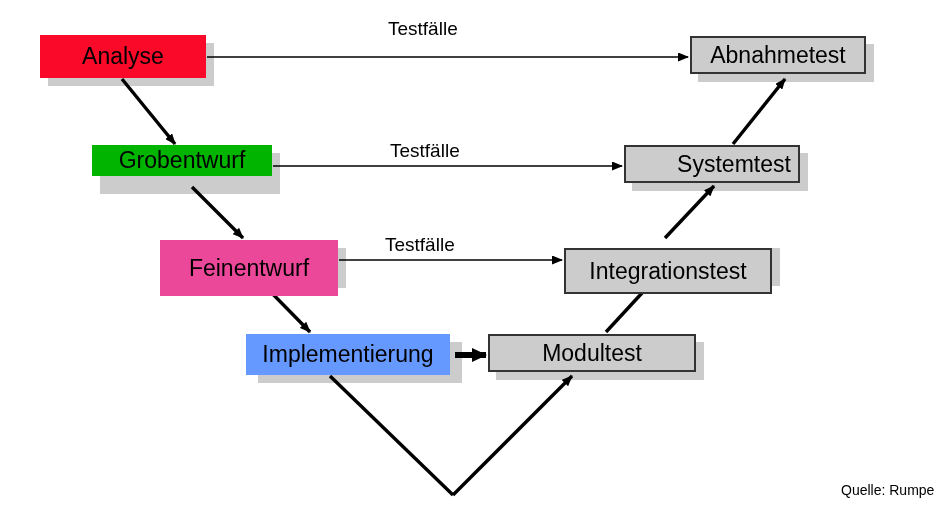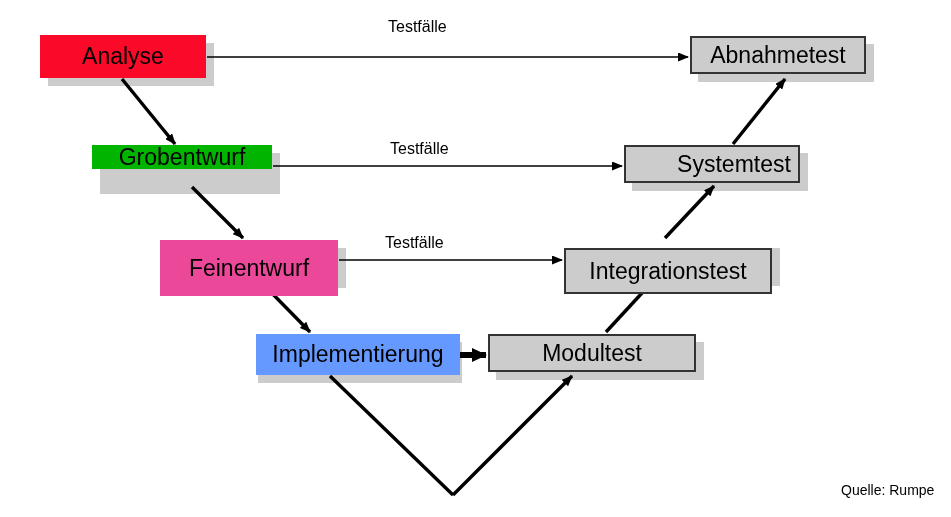--- a/index.html
+++ b/index.html
@@ -37,21 +37,21 @@
   }
   .node.phase {
     border: none;
   }
   .node.test {
     border: 2px solid #333333;
     background: #cccccc;
   }
   .edge-label {
     position: absolute;
-    font-size: 16px;
+    font-size: 19px;
     color: #000000;
     white-space: nowrap;
     z-index: 4;
   }
   .source-note {
     position: absolute;
     font-size: 14px;
     color: #000000;
     white-space: nowrap;
     z-index: 4;
@@ -104,27 +104,27 @@
   <div class="shadow" style="left:168px;top:248px;width:178px;height:40px;"></div>
   <div class="shadow" style="left:258px;top:342px;width:204px;height:41px;"></div>
   <div class="shadow" style="left:698px;top:44px;width:176px;height:38px;"></div>
   <div class="shadow" style="left:632px;top:153px;width:176px;height:38px;"></div>
   <div class="shadow" style="left:572px;top:248px;width:208px;height:38px;"></div>
   <div class="shadow" style="left:496px;top:342px;width:208px;height:38px;"></div>
 
   <div class="node phase" style="left:40px;top:35px;width:166px;height:43px;background:#FA0A28;">
     <span>Analyse</span>
   </div>
-  <div class="node phase" style="left:92px;top:145px;width:180px;height:24px;background:#00B400;">
+  <div class="node phase" style="left:92px;top:145px;width:180px;height:31px;background:#00B400;">
     <span>Grobentwurf</span>
   </div>
   <div class="node phase" style="left:160px;top:240px;width:178px;height:56px;background:#ec4899;">
     <span>Feinentwurf</span>
   </div>
-  <div class="node phase" style="left:256px;top:334px;width:204px;height:41px;background:#6699FF;">
+  <div class="node phase" style="left:246px;top:334px;width:204px;height:41px;background:#6699FF;">
     <span>Implementierung</span>
   </div>
 
   <div class="node test" style="left:690px;top:36px;width:176px;height:38px;">
     <span>Abnahmetest</span>
   </div>
   <div class="node test" style="left:624px;top:145px;width:176px;height:38px;padding-left:44px;">
     <span>Systemtest</span>
   </div>
   <div class="node test" style="left:564px;top:240px;width:208px;height:46px;margin-top:8px;">

